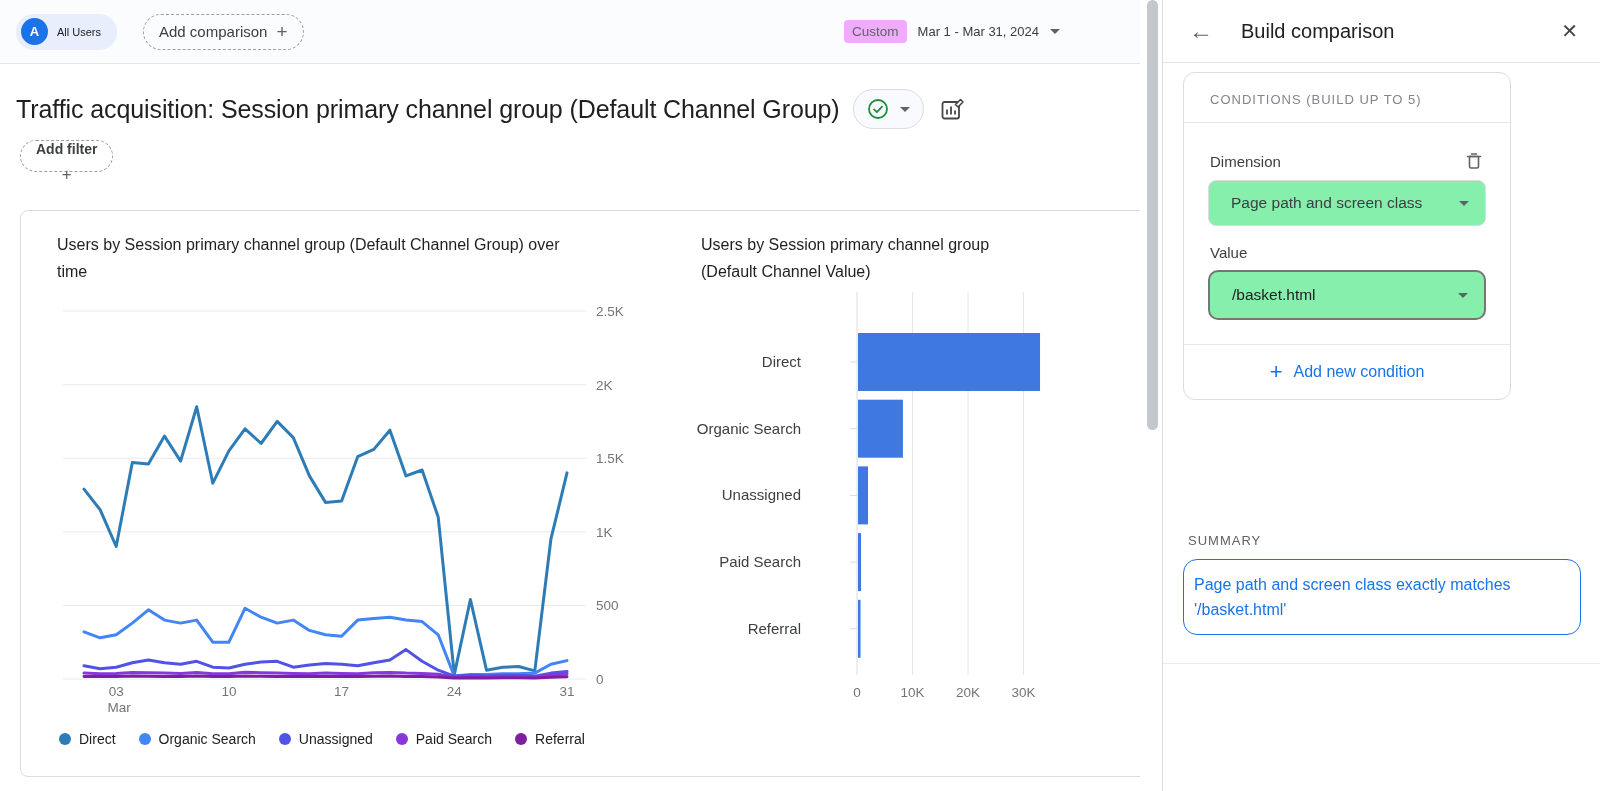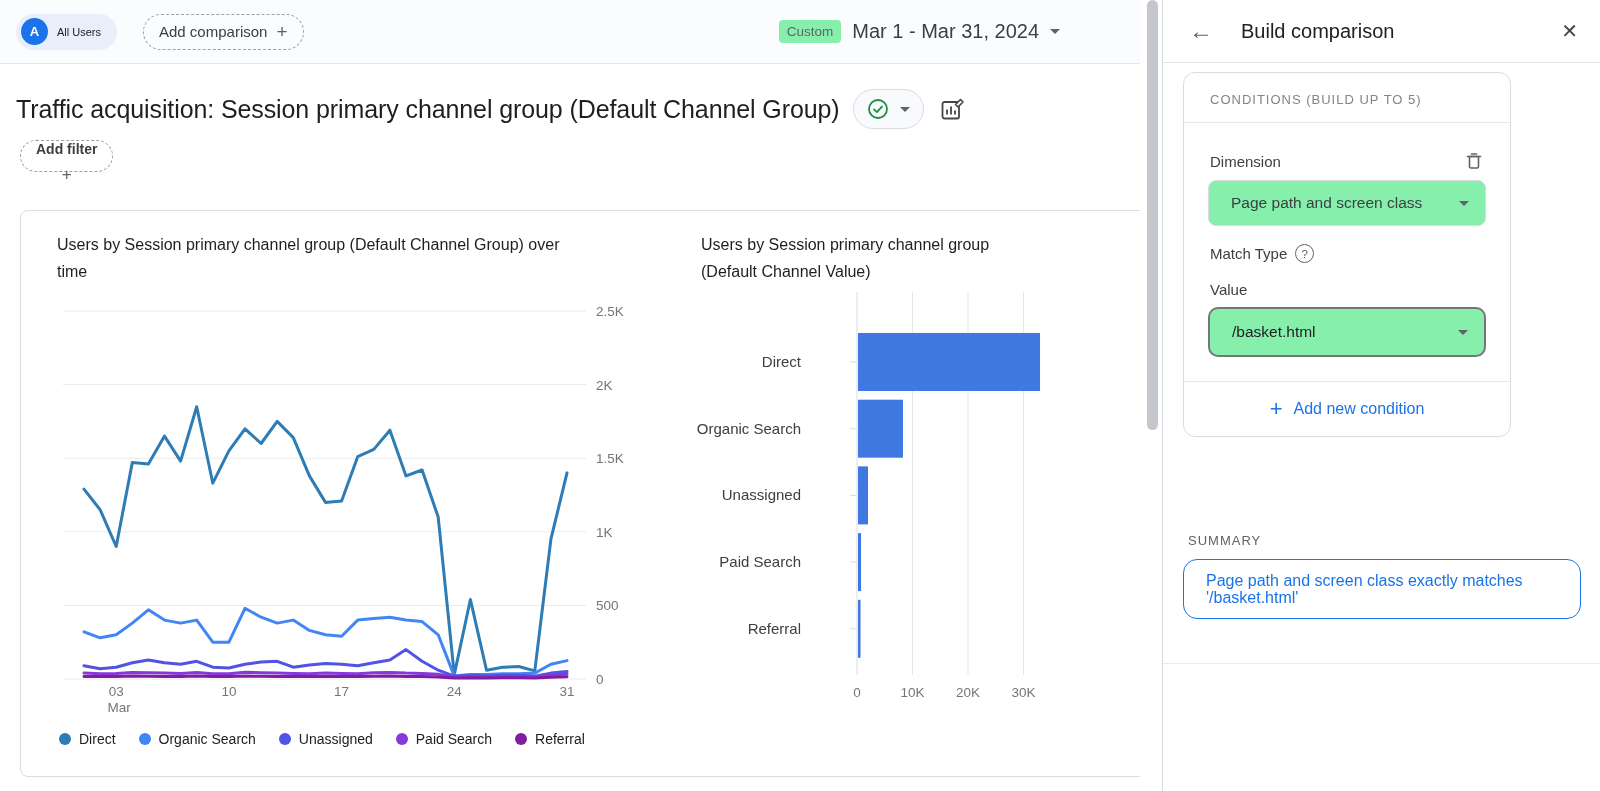--- a/index.html
+++ b/index.html
@@ -19,22 +19,22 @@
   }
   .chip{display:inline-flex;align-items:center;height:36px;border-radius:18px;box-sizing:border-box;cursor:pointer;}
   .chip-users{background:#e8eefb;padding:0 16px 0 5px;gap:9px;}
   .avatar{width:27px;height:27px;border-radius:50%;background:#1a73e8;color:#fff;font-size:13px;font-weight:bold;
     display:inline-flex;align-items:center;justify-content:center;}
   .chip-users-label{font-size:11px;color:#202124;}
   .chip-dashed{border:1px dashed #9aa0a6;padding:0 15px;gap:9px;color:#3c4043;font-size:15px;background:transparent;}
   .chip-dashed .plus{font-size:19px;color:#5f6368;font-weight:400;line-height:1;}
   .chip-comparison{margin-left:26px;}
   .date-range{margin-left:auto;display:inline-flex;align-items:center;gap:11px;cursor:pointer;}
-  .custom-badge{background:#86efac;color:#5f6368;font-size:13.5px;padding:4px 8px;border-radius:4px;}
-  .date-text{font-size:20px;color:#3c4043;}
+  .custom-badge{background:#f0abfc;color:#5f6368;font-size:13.5px;padding:4px 8px;border-radius:4px;}
+  .date-text{font-size:13px;color:#3c4043;}
   .caret{width:0;height:0;border-left:5px solid transparent;border-right:5px solid transparent;border-top:5.5px solid #5f6368;display:inline-block;}
 
   .title-row{position:absolute;left:16px;top:89px;display:flex;align-items:center;white-space:nowrap;text-align:right;}
   .title-row h1{margin:0;font-size:25px;font-weight:400;color:#1f1f1f;letter-spacing:-0.1px;}
   .status-pill{margin-left:13px;display:inline-flex;align-items:center;gap:11px;height:38px;padding:0 13px;
     border:1px solid #dadce0;border-radius:20px;background:#f8fafd;cursor:pointer;}
   .insights-btn{margin-left:15px;display:inline-flex;cursor:pointer;}
 
   .add-filter{position:absolute;left:20px;top:140px;height:32px;border-radius:16px;font-size:14px;font-weight:bold;color:#3c4043;flex-direction:column;}
   .add-filter .plus{font-size:17px;}
@@ -70,21 +70,21 @@
     justify-content:center;font-size:11.5px;color:#5f6368;margin-left:8px;cursor:pointer;}
   .select{height:46px;border:1px solid #dadce0;border-radius:8px;display:flex;align-items:center;justify-content:space-between;
     padding:0 16px 0 22px;font-size:15.5px;color:#3c4043;background:#86efac;cursor:pointer;box-sizing:border-box;}
   .select.value-box{height:50px;border:2px solid #747775;border-radius:10px;color:#202124;}
   .add-condition{border-top:1px solid #e6e7e9;height:54px;display:flex;align-items:center;justify-content:center;gap:11px;
     color:#1a73e8;font-size:16px;cursor:pointer;}
   .add-condition .plus-blue{font-size:22px;line-height:1;font-weight:400;}
 
   .summary-label{position:absolute;left:25px;top:533px;font-size:13px;letter-spacing:1px;color:#5f6368;}
   .summary-pill{position:absolute;left:20px;top:559px;width:398px;box-sizing:border-box;border:1.5px solid #1a73e8;
-    border-radius:14px;padding:12px 22px;font-size:16px;line-height:17px;color:#1a73e8;cursor:pointer;background:#fff;}
+    border-radius:14px;padding:12px 10px;font-size:16px;line-height:25px;color:#1a73e8;cursor:pointer;background:#fff;}
   .panel-divider{position:absolute;left:0;top:663px;width:438px;height:1px;background:#e8eaed;}
 
   .icon-svg{display:block;}
 </style>
 </head>
 <body>
 
 <div class="main">
 
   <div class="topbar">
@@ -228,24 +228,20 @@
             <path d="M7.5 3 h5 M3.5 5.5 h13" fill="none" stroke="#5f6368" stroke-width="1.6" stroke-linecap="round"></path>
             <path d="M5.5 5.5 h9 v10 a1.5 1.5 0 0 1 -1.5 1.5 h-6 a1.5 1.5 0 0 1 -1.5 -1.5 Z" fill="none" stroke="#5f6368" stroke-width="1.6" stroke-linejoin="round"></path>
           </svg>
         </span>
       </div>
       <div class="select">
         <span>Page path and screen class</span>
         <span class="caret"></span>
       </div>
 
-      <div class="field-label">
-        <span>Match Type</span>
-        <span class="help">?</span>
-      </div>
 
       <div class="field-label">
         <span>Value</span>
       </div>
       <div class="select value-box">
         <span>/basket.html</span>
         <span class="caret"></span>
       </div>
     </div>
 

